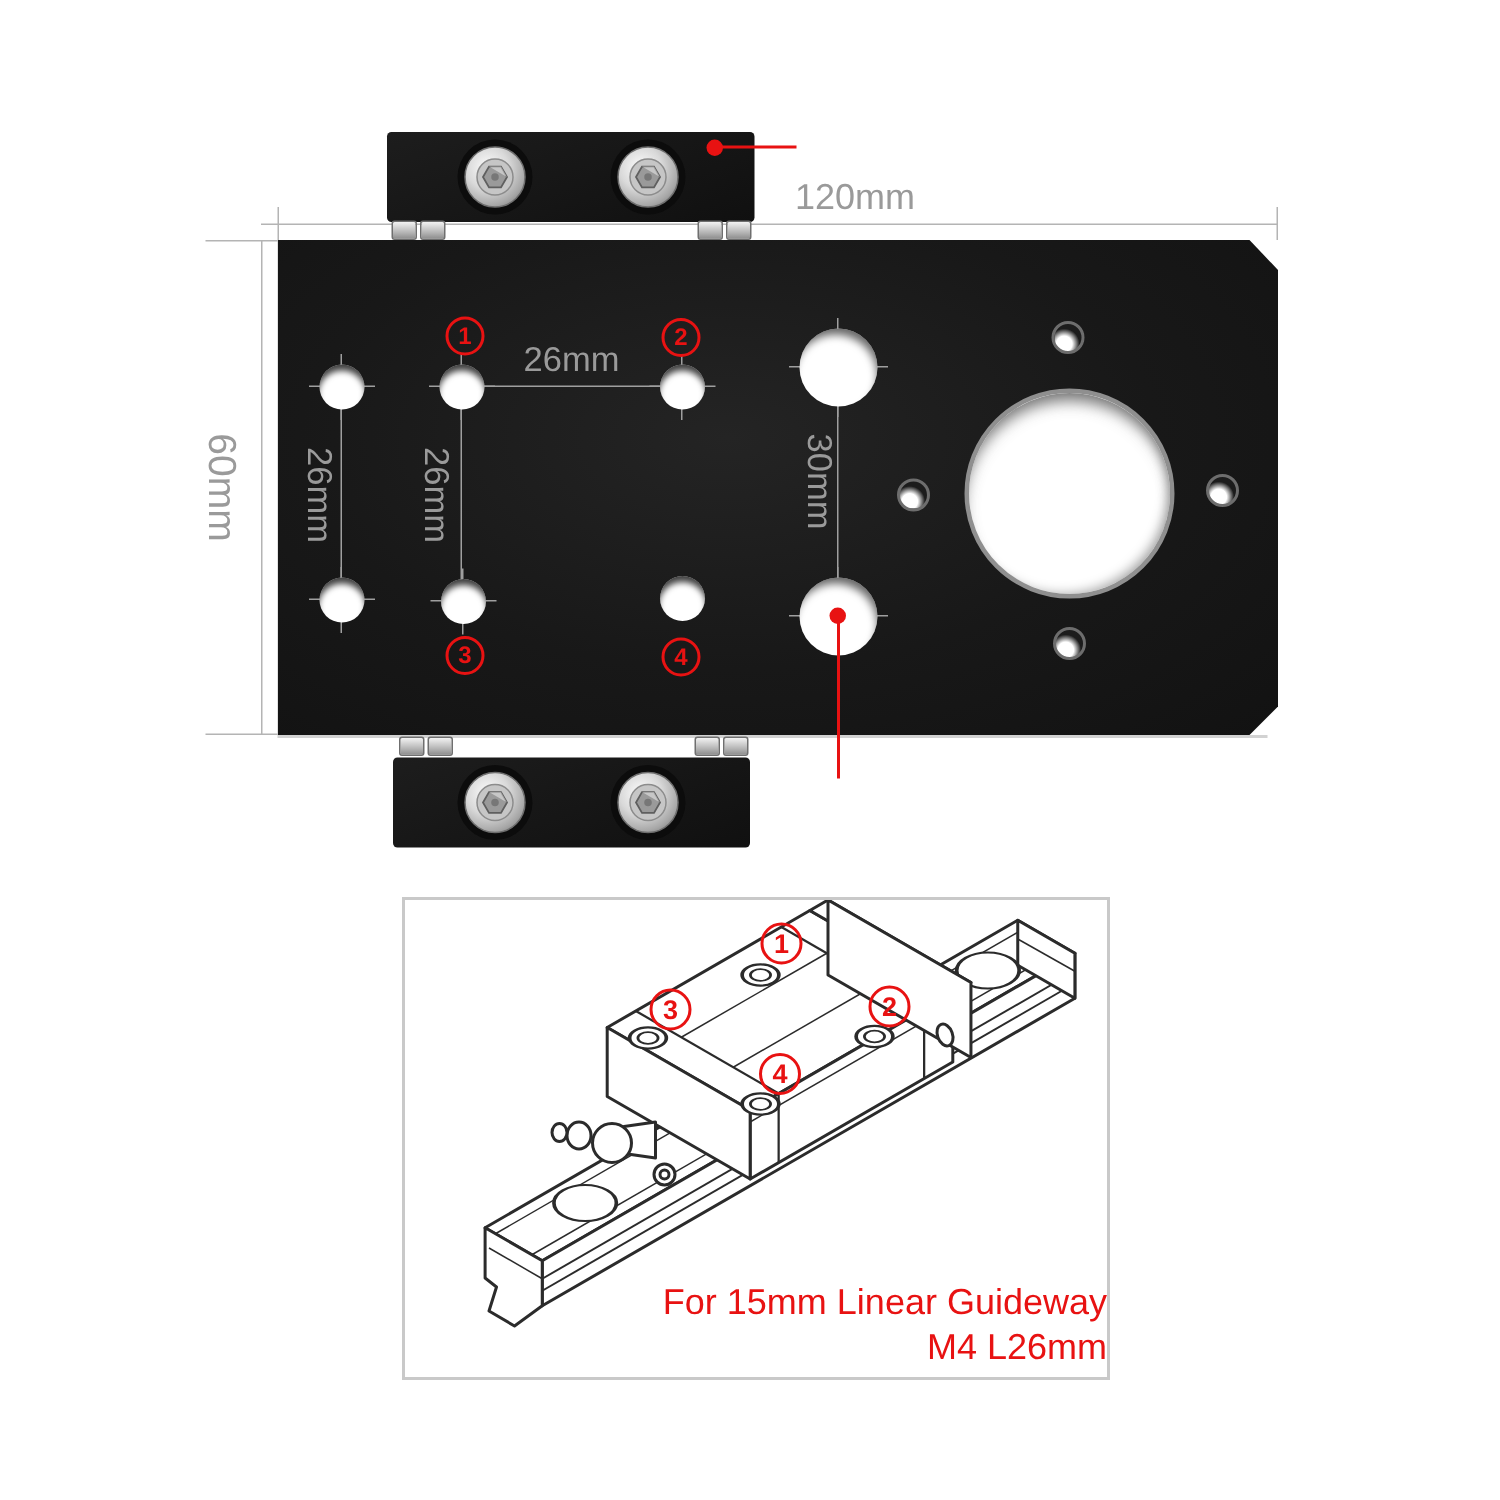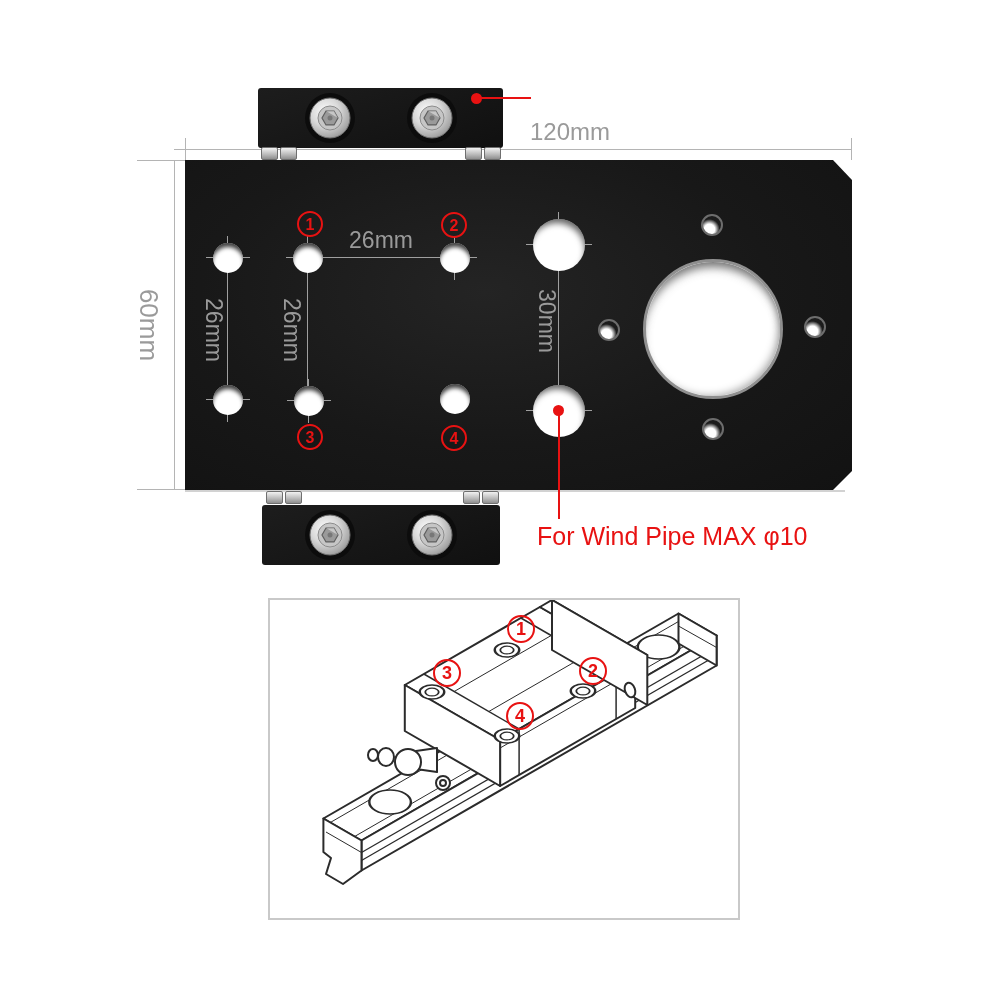--- a/index.html
+++ b/index.html
@@ -182,21 +182,20 @@
   <div class="nut" style="left:266px;top:491px;"></div>
   <div class="nut" style="left:285px;top:491px;"></div>
   <div class="nut" style="left:463px;top:491px;"></div>
   <div class="nut" style="left:482px;top:491px;"></div>
 
   <div class="rdot" style="left:471px;top:93px;"></div>
   <div class="rline" style="left:481px;top:97px;width:50px;height:2px;"></div>
 
   <div class="rdot" style="left:553px;top:405px;"></div>
   <div class="rline" style="left:558px;top:413px;width:2px;height:106px;"></div>
-  <div class="red-label" style="left:537px;top:522px;font-size:25px;">For Wind Pipe MAX φ10</div>
 
   <div class="gbox">
     <svg width="468" height="318" viewBox="270 600 468 318">
       <g fill="#ffffff" stroke="#2b2b2b" stroke-width="2" stroke-linejoin="round">
 
         <path d="M323.4,818.5 L678.5,613.5 L716.6,635.5 L361.5,840.5 Z"></path>
         <path d="M330.3,822.5 L685.4,617.5" stroke-width="1"></path>
         <path d="M354.6,836.5 L709.7,631.5" stroke-width="1"></path>
         <path d="M361.5,840.5 L716.6,635.5 L716.6,665.5 L361.5,870.5 Z"></path>
         <path d="M361.5,852.5 L716.6,647.5" stroke-width="1.3"></path>
@@ -251,14 +250,18 @@
           </g>
       </g>
     </svg>
   </div>
 
   <div class="rmark draw" style="left:507px;top:615px;">1</div>
   <div class="rmark draw" style="left:579px;top:657px;">2</div>
   <div class="rmark draw" style="left:433px;top:659px;">3</div>
   <div class="rmark draw" style="left:506px;top:702px;">4</div>
 
+  <div class="gcaption" style="left:auto;right:262px;bottom:86px;">
+    <div>For 15mm Linear Guideway</div>
+    <div>M4 L26mm</div>
+  </div>
 
 </div>
 
 </body></html>

